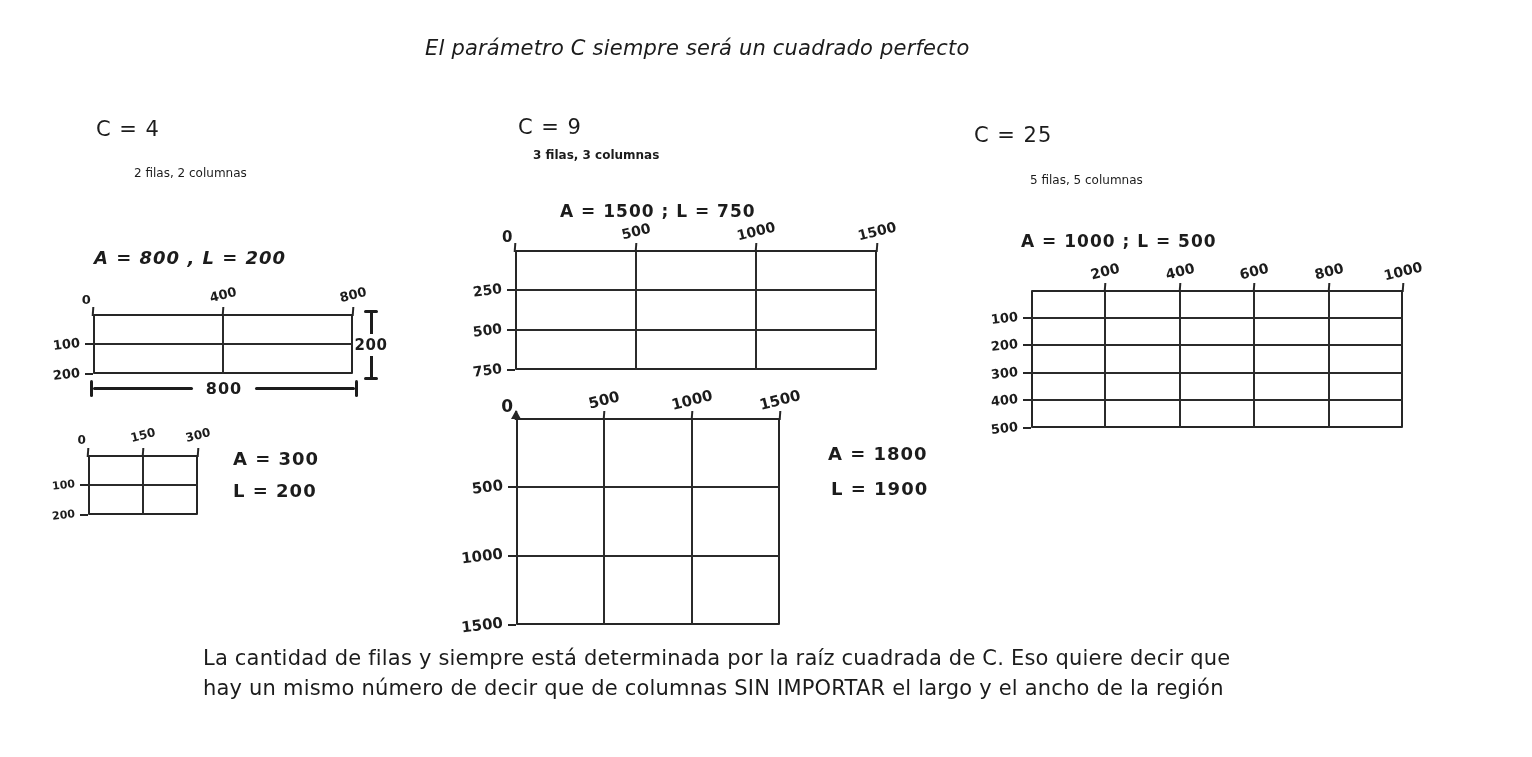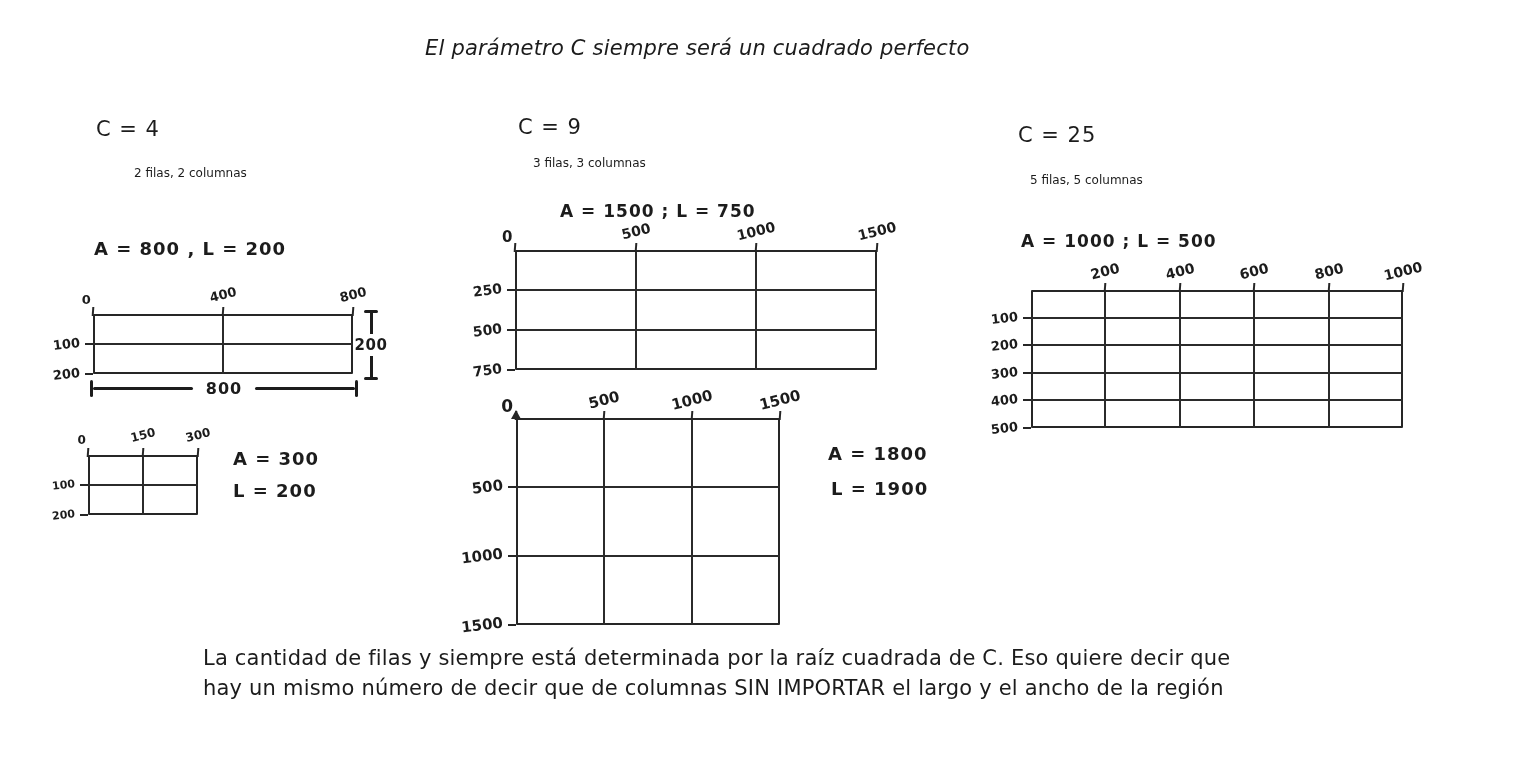--- a/index.html
+++ b/index.html
@@ -49,21 +49,21 @@
 </style>
 </head>
 <body>
 
 <div>
 
   <div class="abs title" style="left:425px;top:36px;">El parámetro C siempre será un cuadrado perfecto</div>
 
   <div class="abs param" style="left:96px;top:117px;">C = 4</div>
   <div class="abs subtitle" style="left:134px;top:166px;">2 filas, 2 columnas</div>
-  <div class="abs dims" style="left:94px;top:238px;">A = 800 ,   L = 200</div>
+  <div class="abs dims" style="left:94px;top:247px;font-style:italic;">A = 800 ,   L = 200</div>
 
   <div class="grid" id="g1" style="left:93px;top:314px;width:260px;height:60px;">
       <div class="frame"></div>
       <div class="vline" style="left: 50%;"></div>
       <div class="hline" style="top: 50%;"></div>
       <div class="tick-top" style="left: 0%;"></div>
       <div class="lab-top origin" style="left: 0%;">0</div>
       <div class="tick-top" style="left: 50%;"></div>
       <div class="lab-top" style="left: 50%;">400</div>
       <div class="tick-top" style="left: 100%;"></div>
@@ -102,21 +102,21 @@
       <div class="lab-top" style="left: 100%;">300</div>
       <div class="tick-left" style="top: 50%;"></div>
       <div class="lab-left" style="top: 50%;">100</div>
       <div class="tick-left" style="top: 100%;"></div>
       <div class="lab-left" style="top: 100%;">200</div>
     </div>
   <div class="abs side-dim" style="left:233px;top:448px;">A = 300</div>
   <div class="abs side-dim" style="left:233px;top:480px;">L = 200</div>
 
   <div class="abs param" style="left:518px;top:115px;">C = 9</div>
-  <div class="abs subtitle" style="left:533px;top:156px;">3 filas, 3 columnas</div>
+  <div class="abs subtitle" style="left:533px;top:148px;font-weight:bold;">3 filas, 3 columnas</div>
   <div class="abs dims" style="left:560px;top:201px;font-size:17px;">A = 1500 ;   L = 750</div>
 
   <div class="grid" id="g3" style="left:515px;top:250px;width:362px;height:120px;">
       <div class="frame"></div>
       <div class="vline" style="left: 33.3333%;"></div>
       <div class="vline" style="left: 66.6667%;"></div>
       <div class="hline" style="top: 33.3333%;"></div>
       <div class="hline" style="top: 66.6667%;"></div>
       <div class="tick-top" style="left: 0%;"></div>
       <div class="lab-top origin" style="left: 0%;">0</div>
@@ -152,21 +152,21 @@
       <div class="lab-left" style="top: 33.33%;">500</div>
       <div class="tick-left" style="top: 66.67%;"></div>
       <div class="lab-left" style="top: 66.67%;">1000</div>
       <div class="tick-left" style="top: 100%;"></div>
       <div class="lab-left" style="top: 100%;">1500</div>
       <div class="origin-arrow"></div>
     </div>
   <div class="abs side-dim" style="left:828px;top:443px;">A = 1800</div>
   <div class="abs side-dim" style="left:831px;top:478px;">L = 1900</div>
 
-  <div class="abs param" style="left:1018px;top:123px;">C = 25</div>
+  <div class="abs param" style="left:974px;top:123px;">C = 25</div>
   <div class="abs subtitle" style="left:1030px;top:173px;">5 filas, 5 columnas</div>
   <div class="abs dims" style="left:1021px;top:231px;font-size:17px;">A = 1000  ;   L = 500</div>
 
   <div class="grid" id="g5" style="left:1031px;top:290px;width:372px;height:138px;">
       <div class="frame"></div>
       <div class="vline" style="left: 20%;"></div>
       <div class="vline" style="left: 40%;"></div>
       <div class="vline" style="left: 60%;"></div>
       <div class="vline" style="left: 80%;"></div>
       <div class="hline" style="top: 20%;"></div>

